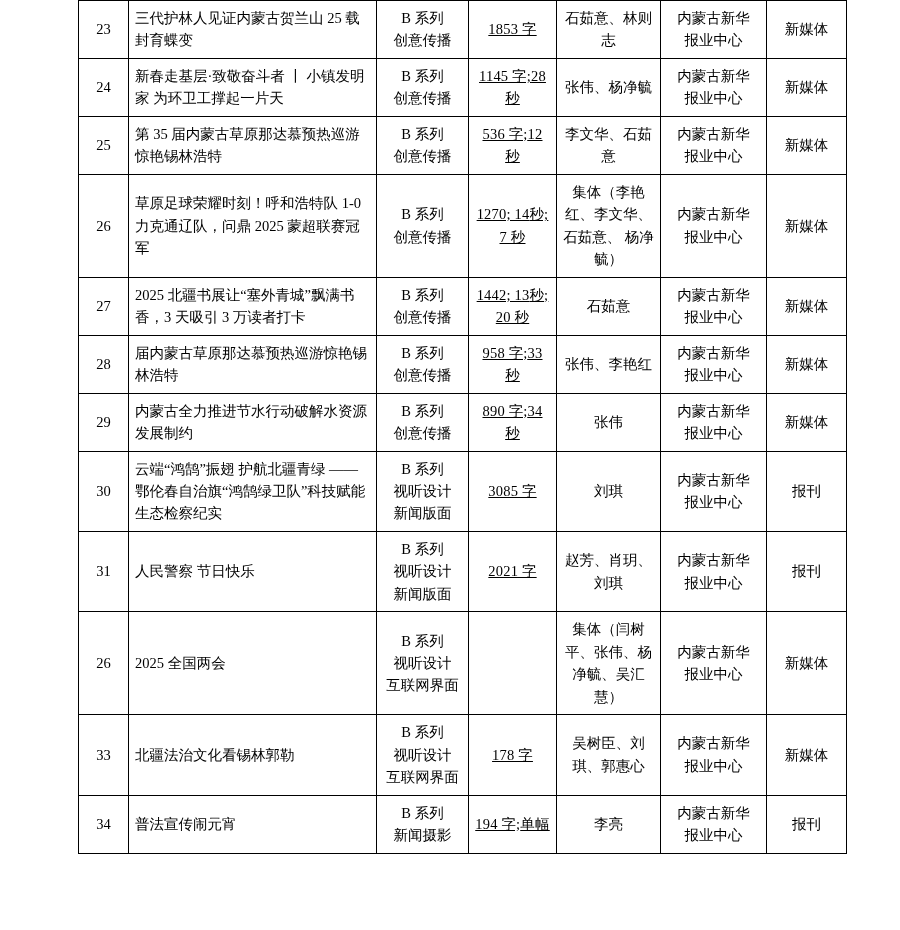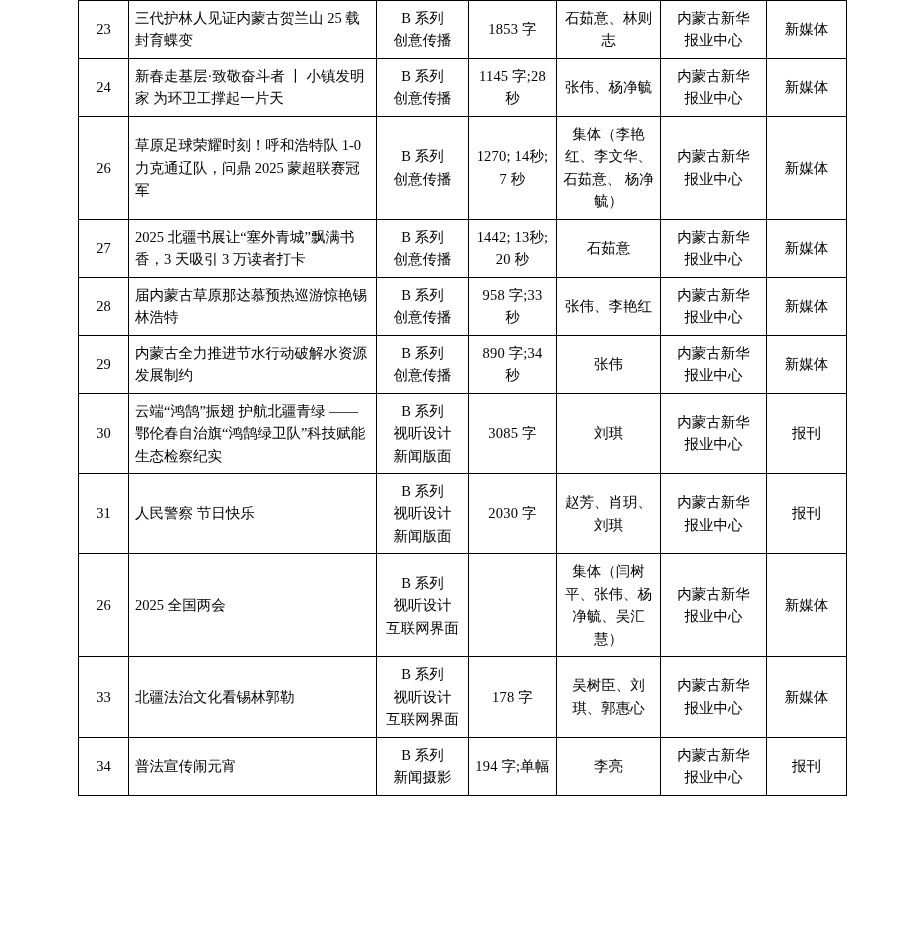--- a/index.html
+++ b/index.html
@@ -53,20 +53,21 @@
     padding-right: 8px;
   }
   td.cat, td.len, td.auth, td.org, td.media {
     text-align: center;
   }
   td.cat .line, td.org .line, td.media .line {
     display: block;
   }
   td.len {
     letter-spacing: 0.2px;
+    text-decoration: underline;
   }
 </style>
 </head>
 <body>
 
 <div class="page">
   <table class="doc-table">
     <colgroup>
       <col class="c-idx">
       <col class="c-title">
@@ -101,20 +102,35 @@
           </td>
           <td class="len"><span class="line">1145 字;</span><span class="line">28 秒</span></td>
           <td class="auth">张伟、杨净毓</td>
           <td class="org">
             <span class="line">内蒙古新华</span>
             <span class="line">报业中心</span>
           </td>
           <td class="media">新媒体</td>
         </tr>
         <tr>
+          <td class="idx">25</td>
+          <td class="title">第 35 届内蒙古草原那达慕预热巡游惊艳锡林浩特</td>
+          <td class="cat">
+            <span class="line">B 系列</span>
+            <span class="line">创意传播</span>
+          </td>
+          <td class="len"><span class="line">536 字;</span><span class="line">12 秒</span></td>
+          <td class="auth">李文华、石茹意</td>
+          <td class="org">
+            <span class="line">内蒙古新华</span>
+            <span class="line">报业中心</span>
+          </td>
+          <td class="media">新媒体</td>
+        </tr>
+        <tr>
           <td class="idx">26</td>
           <td class="title">草原足球荣耀时刻！呼和浩特队 1-0 力克通辽队，问鼎 2025 蒙超联赛冠军</td>
           <td class="cat">
             <span class="line">B 系列</span>
             <span class="line">创意传播</span>
           </td>
           <td class="len"><span class="line">1270; 14</span><span class="line">秒; 7 秒</span></td>
           <td class="auth">集体（李艳红、李文华、石茹意、 杨净毓）</td>
           <td class="org">
             <span class="line">内蒙古新华</span>
@@ -184,21 +200,21 @@
           <td class="media">报刊</td>
         </tr>
         <tr>
           <td class="idx">31</td>
           <td class="title">人民警察 节日快乐</td>
           <td class="cat">
             <span class="line">B 系列</span>
             <span class="line">视听设计</span>
             <span class="line">新闻版面</span>
           </td>
-          <td class="len">2030 字</td>
+          <td class="len">2021 字</td>
           <td class="auth">赵芳、肖玥、刘琪</td>
           <td class="org">
             <span class="line">内蒙古新华</span>
             <span class="line">报业中心</span>
           </td>
           <td class="media">报刊</td>
         </tr>
         <tr>
           <td class="idx">26</td>
           <td class="title">2025 全国两会</td>

